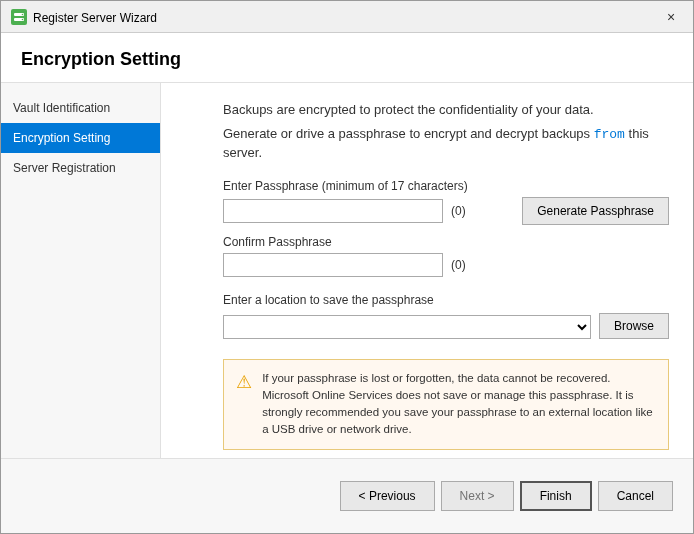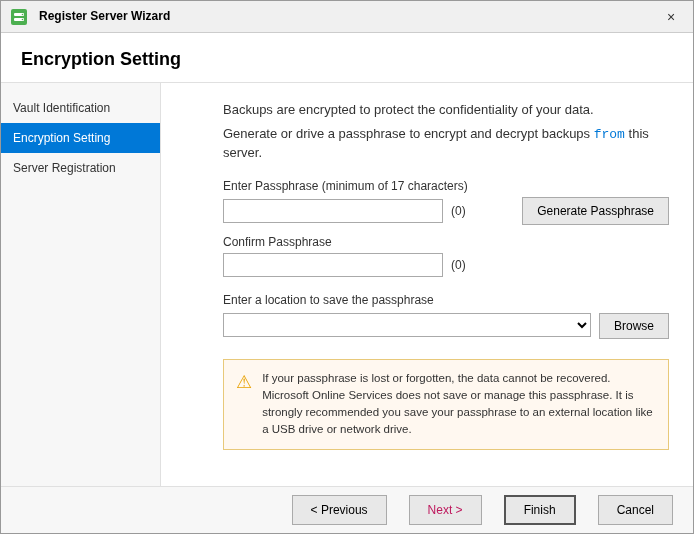--- a/index.html
+++ b/index.html
@@ -26,23 +26,22 @@
       background: #f0f0f0;
       border-bottom: 1px solid #ccc;
       padding: 6px 10px;
       display: flex;
       align-items: center;
       justify-content: space-between;
       height: 32px;
     }
     .title-bar-left {
       display: flex;
-      align-items: flex-start;
-      gap: 12px;
-      font-weight: bold;
+      align-items: flex-end;
+      gap: 6px;
     }
     .title-bar-icon {
       width: 16px;
       height: 16px;
       background: #4caf50;
       border-radius: 2px;
       display: flex;
       align-items: center;
       justify-content: center;
     }
@@ -152,21 +151,21 @@
       white-space: nowrap;
     }
     .confirm-section {
       margin-top: 10px;
     }
     .location-section {
       margin-top: 16px;
     }
     .location-row {
       display: flex;
-      align-items: flex-start;
+      align-items: flex-end;
       gap: 8px;
       margin-top: 6px;
     }
     .location-select {
       flex: 1;
       height: 24px;
       border: 1px solid #aaa;
       background: #fff;
       font-size: 12px;
       padding: 2px 4px;
@@ -196,44 +195,44 @@
       flex-shrink: 0;
       margin-top: 1px;
     }
     .warning-text {
       font-size: 11.5px;
       color: #333;
       line-height: 1.5;
     }
     .dialog-footer {
       border-top: 1px solid #e0e0e0;
-      padding: 8px 20px;
+      padding: 22px 20px;
       display: flex;
       justify-content: flex-end;
-      gap: 22px;
+      gap: 6px;
       align-items: center;
       background: #f7f7f7;
     }
     .footer-btn {
       padding: 6px 18px;
       height: 30px;
       font-size: 12px;
       cursor: pointer;
       border: 1px solid #aaa;
       background: #e8e8e8;
       color: #000;
       min-width: 60px;
     }
     .footer-btn.finish {
       background: #e8e8e8;
       border: 2px solid #555;
       font-weight: 500;
     }
     .footer-btn:disabled {
-      color: #be185d;
+      color: #737373;
       cursor: default;
     }
   </style>
 </head>
 <body>
 
 <div class="dialog">
 
   <div class="title-bar">
     <div class="title-bar-left">

